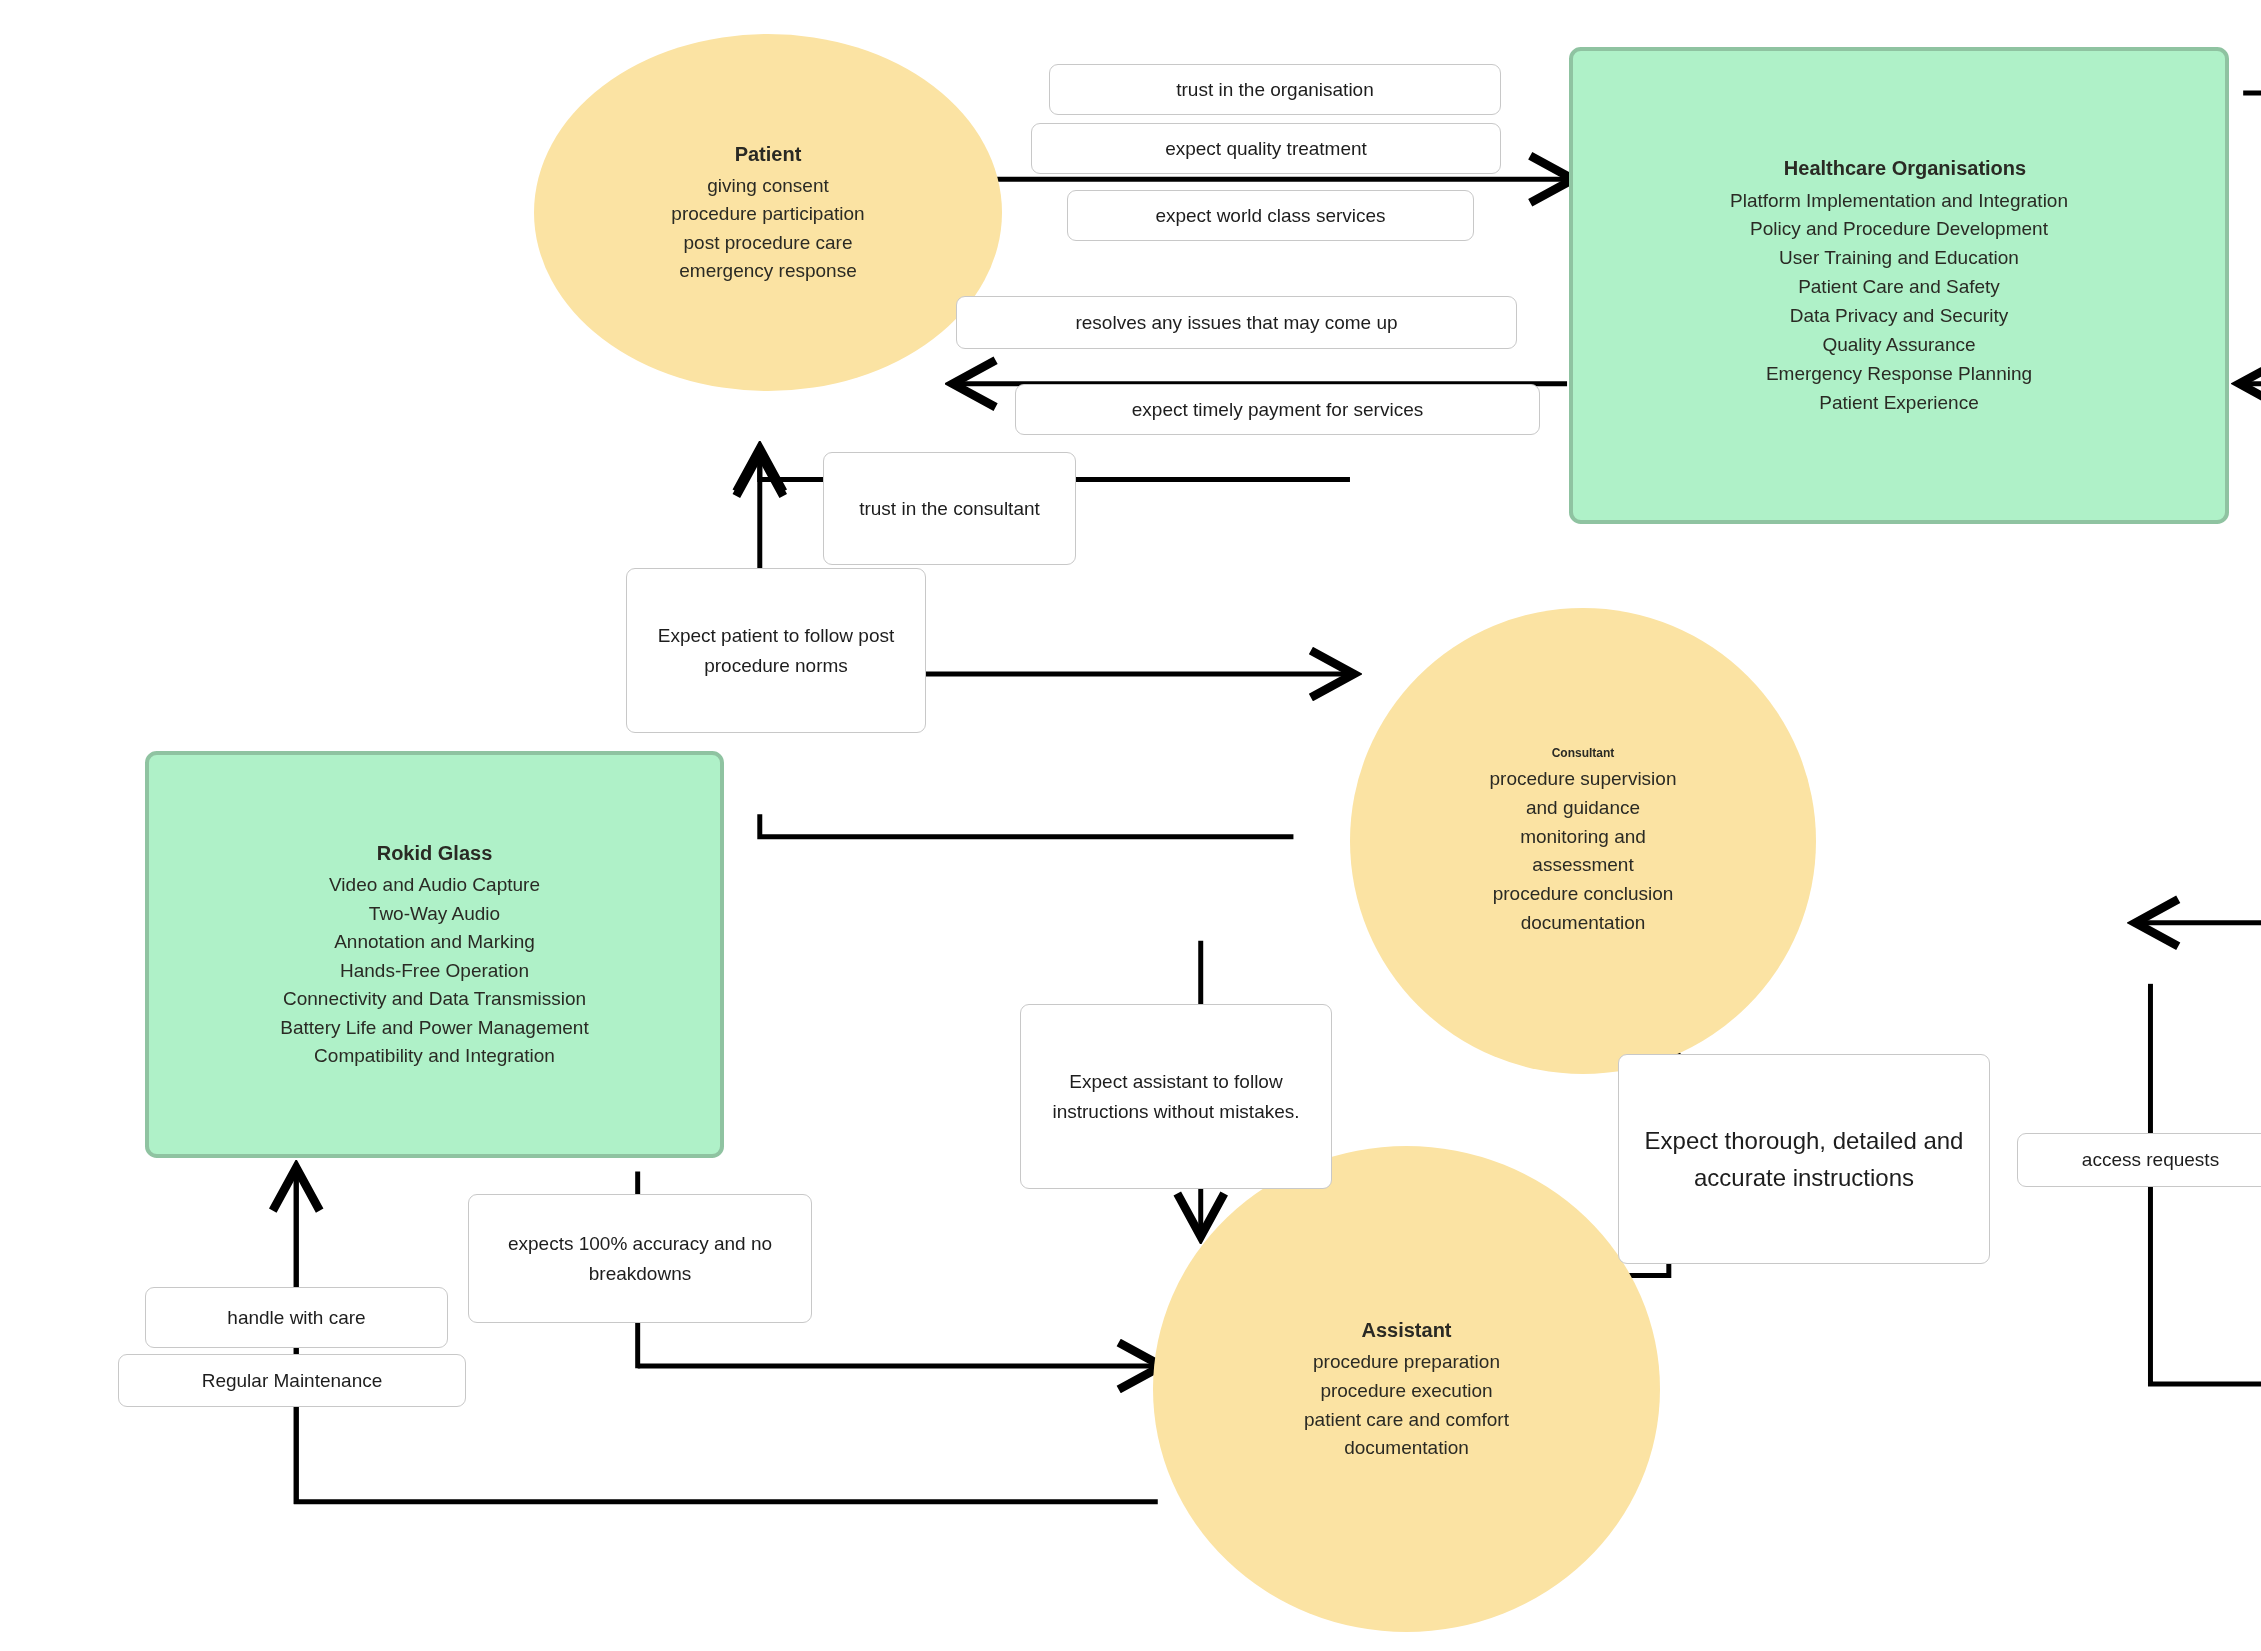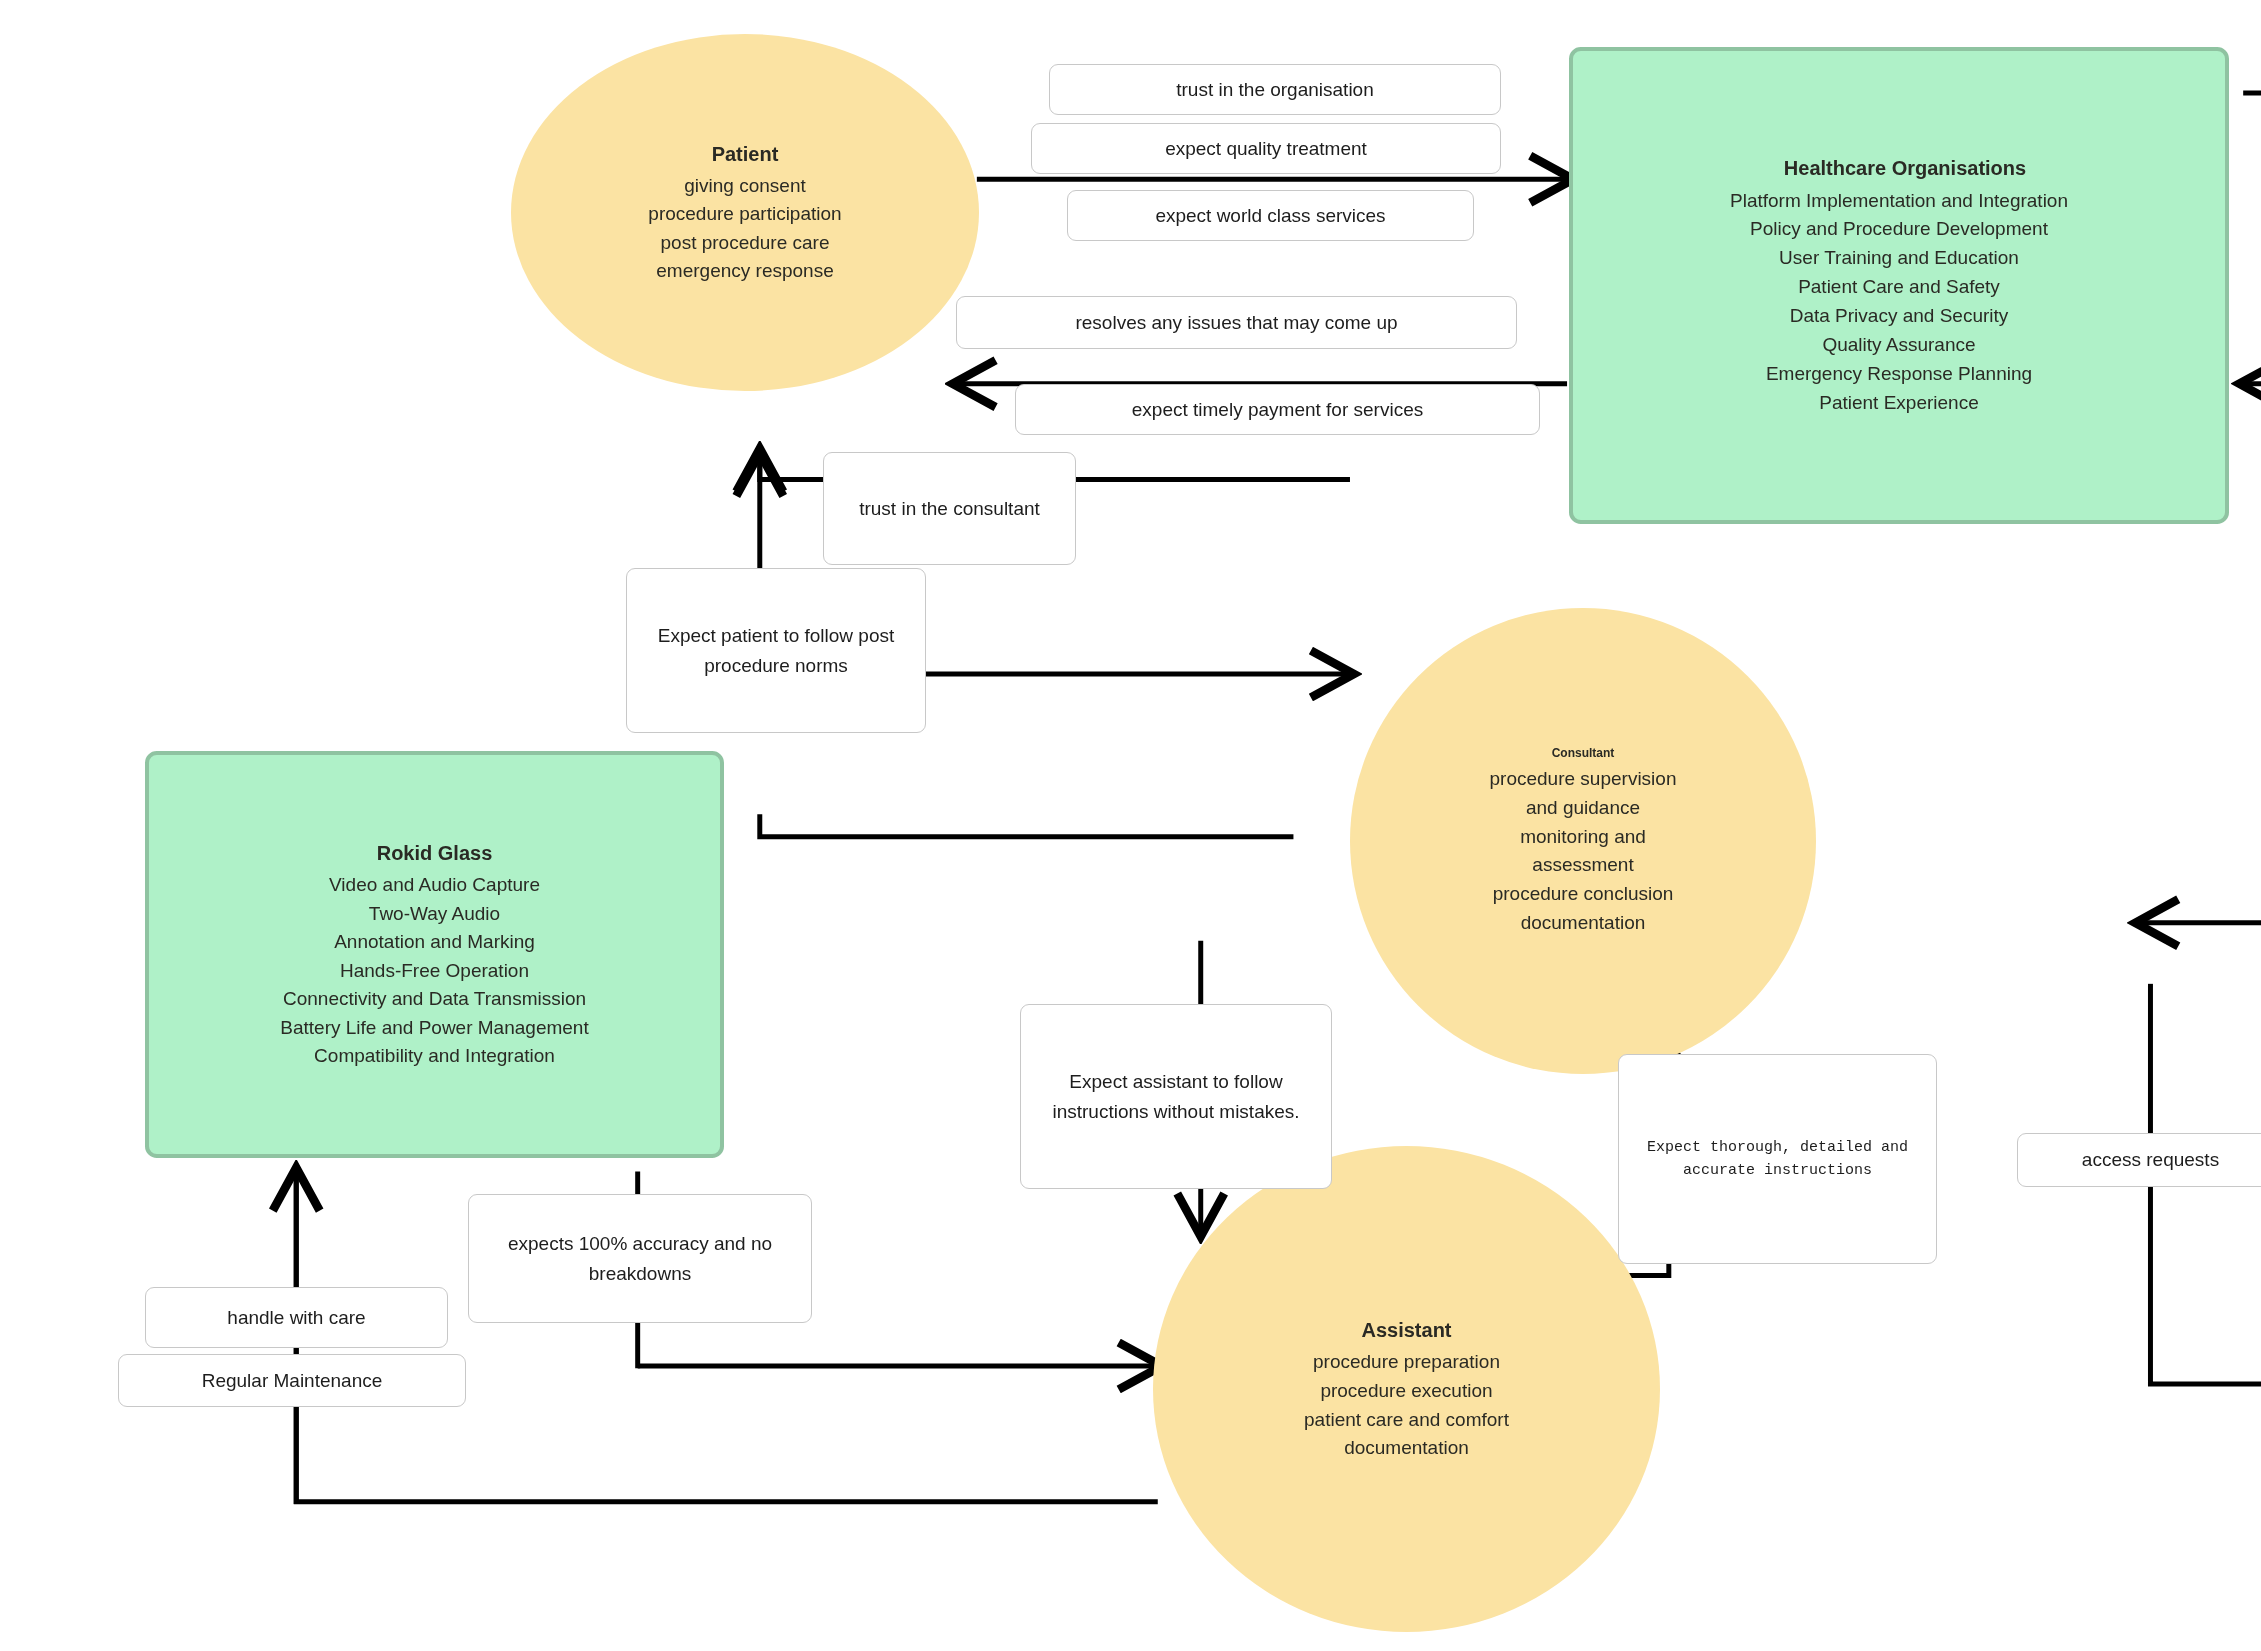--- a/index.html
+++ b/index.html
@@ -78,21 +78,21 @@
     <g stroke="#000" stroke-width="11" fill="none" marker-end="url(#ah)">
       <path d="M1925,1490 L2985,1490"></path>
     </g>
     <g stroke="#000" stroke-width="11" fill="none">
       <path d="M1925,1490 L1925,1400 L1680,1400" stroke="none"></path>
       <path d="M1680,1800 L1680,1850 L2860,1850"></path>
       <path d="M2860,1850 L2860,1950" stroke="none"></path>
     </g>
   </svg>
 
-  <div class="node ellipse" style="left:511px;top:34px;width:468px;height:357px;font-size:19px;line-height:1.5;">
+  <div class="node ellipse" style="left:534px;top:34px;width:468px;height:357px;font-size:19px;line-height:1.5;">
     <div class="title" style="font-size:20px;margin-bottom:2.7px;">Patient</div>
     <div class="line">giving consent</div>
     <div class="line">procedure participation</div>
     <div class="line">post procedure care</div>
     <div class="line">emergency response</div>
   </div>
 
   <div class="node rect" style="left:1569px;top:47px;width:660px;height:477px;font-size:19px;line-height:1.52;padding:11.8px 9px;">
     <div class="title" style="font-size:20px;margin-bottom:2.7px;margin-left:12px;">Healthcare Organisations</div>
     <div class="line">Platform Implementation and Integration</div>
@@ -143,21 +143,21 @@
   <div class="lbl" style="left:956px;top:296px;width:561px;height:53px;font-size:19px;">resolves any issues that may come up</div>
 
   <div class="lbl" style="left:1015px;top:384px;width:525px;height:51px;font-size:19px;">expect timely payment for services</div>
 
   <div class="lbl" style="left:823px;top:452px;width:253px;height:113px;font-size:19px;">trust in the consultant</div>
 
   <div class="lbl" style="left:626px;top:568px;width:300px;height:165px;font-size:19px;">Expect patient to follow post procedure norms</div>
 
   <div class="lbl" style="left:1020px;top:1004px;width:312px;height:185px;font-size:19px;">Expect assistant to follow instructions without mistakes.</div>
 
-  <div class="lbl" style="left:1618px;top:1054px;width:319px;height:210px;font-size:15px;font-family:Liberation Mono, monospace;">Expect thorough, detailed and accurate instructions</div>
+  <div class="lbl" style="left:1618px;top:1054px;width:372px;height:210px;font-size:24px;">Expect thorough, detailed and accurate instructions</div>
 
   <div class="lbl" style="left:2017px;top:1133px;width:267px;height:54px;font-size:19px;">access requests</div>
 
   <div class="lbl" style="left:468px;top:1194px;width:344px;height:129px;font-size:19px;">expects 100% accuracy and no breakdowns</div>
 
   <div class="lbl" style="left:145px;top:1287px;width:303px;height:61px;font-size:19px;">handle with care</div>
 
   <div class="lbl" style="left:118px;top:1354px;width:348px;height:53px;font-size:19px;">Regular Maintenance</div>
 
 </div>

